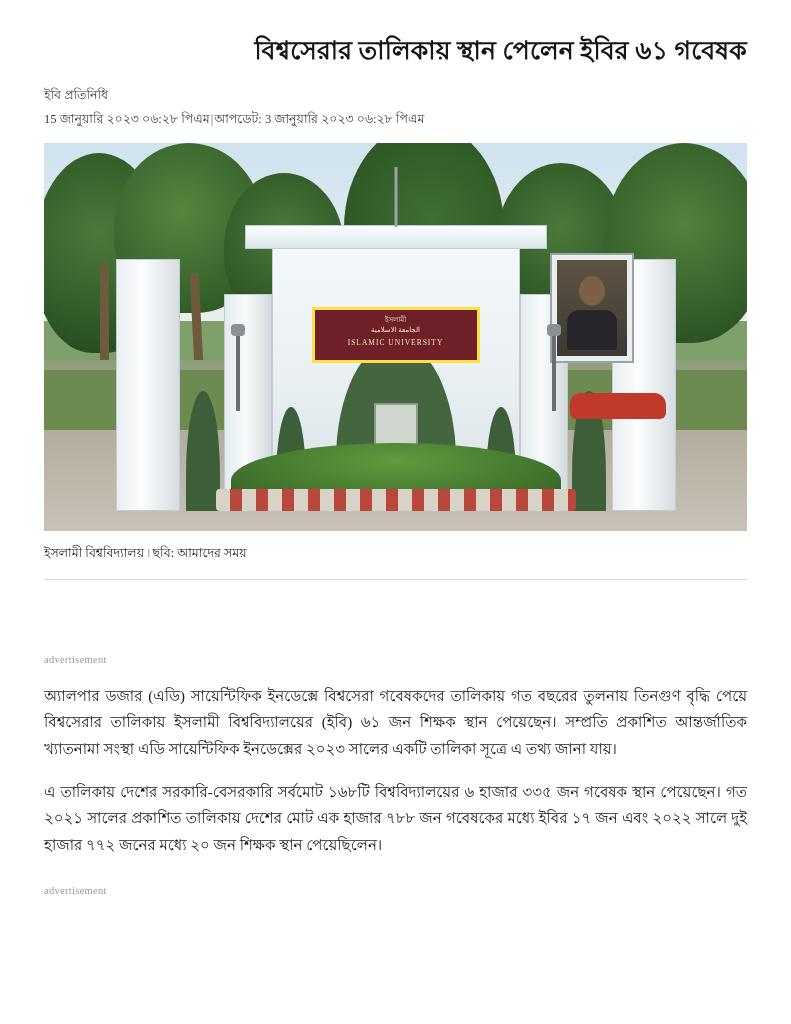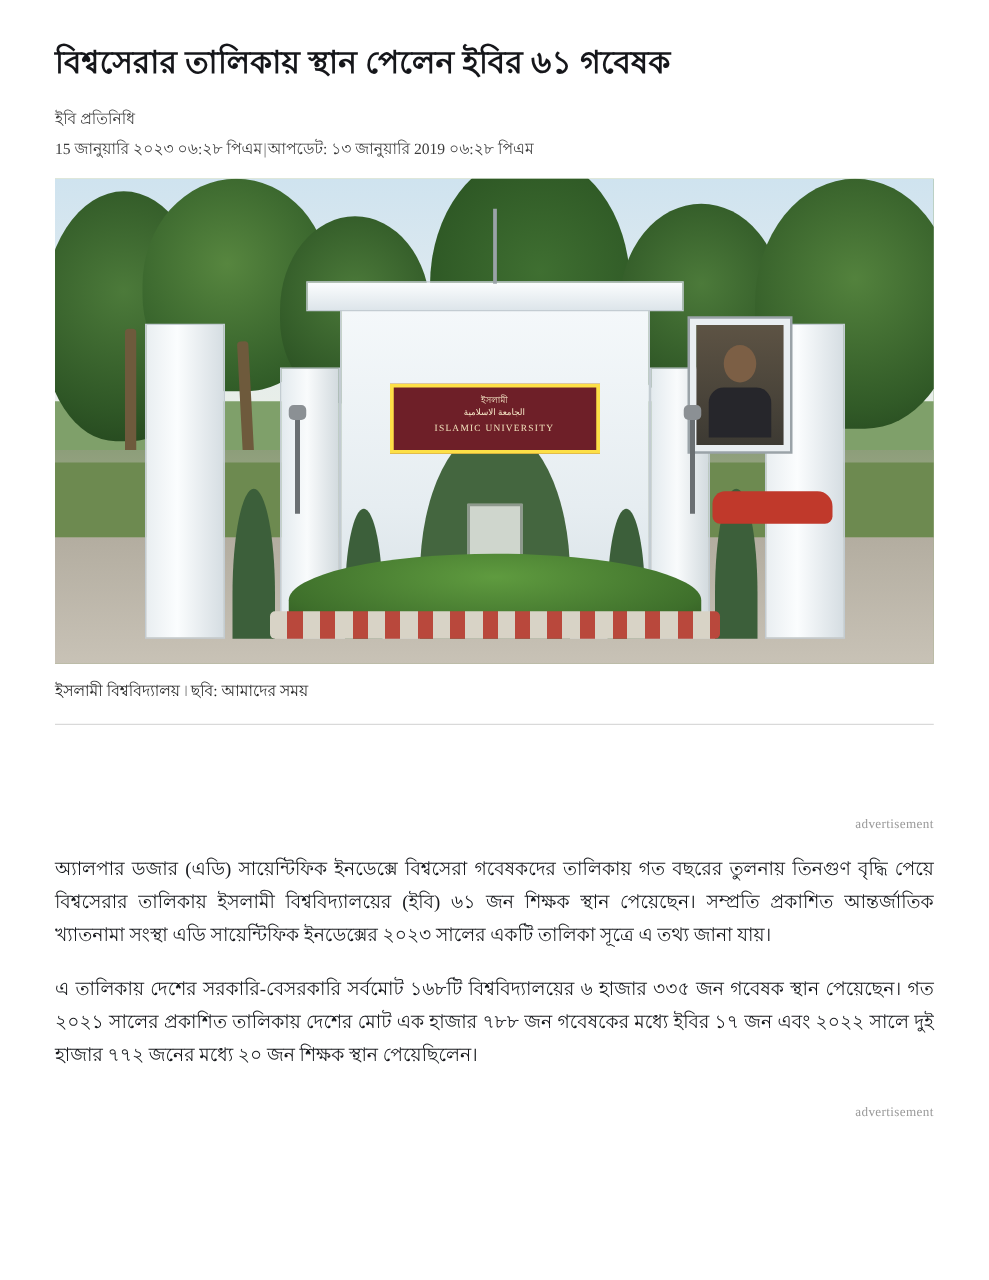--- a/index.html
+++ b/index.html
@@ -23,20 +23,21 @@
     background: #ffffff;
   }
   .headline {
     font-family: "Liberation Serif", "DejaVu Serif", serif;
     font-size: 25px;
     font-weight: bold;
     line-height: 1.35;
     color: #15161a;
     margin: 0 0 18px 0;
     letter-spacing: 0.2px;
+    text-align: right;
   }
   .byline {
     font-size: 12.5px;
     color: #3b3b3b;
     margin: 0 0 5px 0;
     line-height: 1.5;
   }
   .dateline {
     font-size: 12.5px;
     color: #3b3b3b;
@@ -211,21 +212,21 @@
     line-height: 1.5;
   }
   .caption .sep { color: #888; padding: 0 2px; }
   .rule {
     border: 0;
     border-top: 1px solid #d9d9d9;
     margin: 16px 0 0 0;
     width: 703px;
   }
   .ad-slot {
-    text-align: right;
+    text-align: left;
     color: #9a9a9a;
     font-size: 10.5px;
     font-family: "Liberation Serif", "DejaVu Serif", serif;
     letter-spacing: 0.3px;
   }
   .ad-slot.first { margin-top: 74px; margin-bottom: 18px; }
   .ad-slot.second { margin-top: 26px; }
   .body-text p {
     font-size: 15px;
     line-height: 1.78;
@@ -240,21 +241,21 @@
 </head>
 <body>
 
 <div class="page">
 
   <h1 class="headline">বিশ্বসেরার তালিকায় স্থান পেলেন ইবির ৬১ গবেষক</h1>
 
   <div class="byline">ইবি প্রতিনিধি</div>
 
   <div class="dateline">
-    <span>15 জানুয়ারি ২০২৩ ০৬:২৮ পিএম</span><span class="sep">|</span><span>আপডেট: ১৩ জানুয়ারি 2019 ০৬:২৮ পিএম</span>
+    <span>15 জানুয়ারি ২০২৩ ০৬:২৮ পিএম</span><span class="sep">|</span><span>আপডেট: 3 জানুয়ারি ২০২৩ ০৬:২৮ পিএম</span>
   </div>
 
   <figure class="figure">
     <div class="photo">
       <div class="sky"></div>
       <div class="treeline">
         <div class="tree t1"></div>
         <div class="tree t2"></div>
         <div class="tree t3"></div>
         <div class="tree t4"></div>

